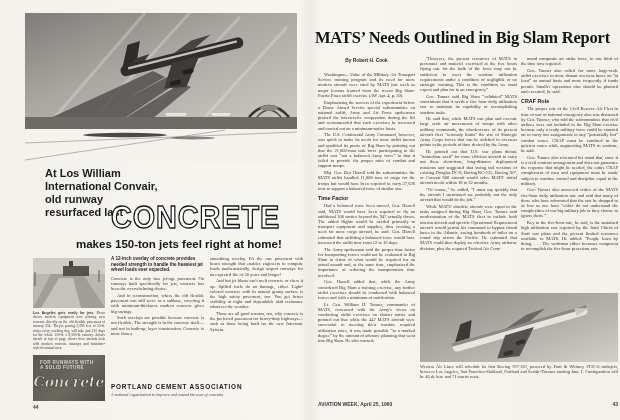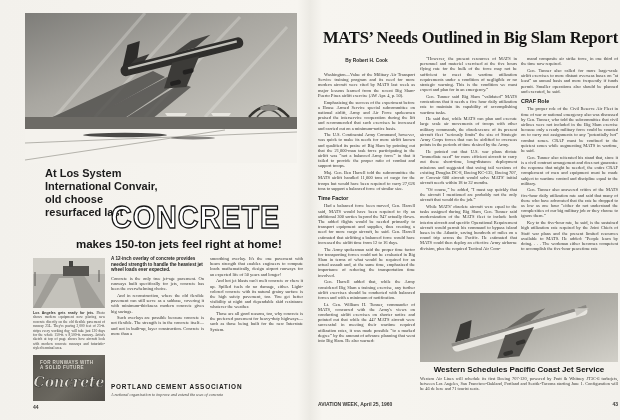--- a/index.html
+++ b/index.html
@@ -19,21 +19,21 @@
   .logo-brand{font-family:"DejaVu Serif",serif;font-style:italic;font-weight:bold;font-size:14px;color:#dedbd3;-webkit-text-stroke:.5px #2e2d29;margin-top:3px;}
   .ad-colB{position:absolute;left:111px;top:256px;width:93px;height:120px;overflow:hidden;}
   .ad-colC{position:absolute;left:210px;top:256px;width:93px;height:120px;overflow:hidden;}
   .ad-lead{font-family:"Liberation Sans",sans-serif;font-weight:bold;font-size:4.6px;line-height:5.6px;color:#1e1d1b;margin-bottom:3px;}
   .ad-col p,.art-col p{font-size:4.5px;line-height:5.2px;text-align:justify;margin:0 0 1.5px 0;text-indent:6px;color:#34332f;}
   .ad-col p:first-of-type{text-indent:0;}
   .pca{position:absolute;left:111px;top:383px;font-family:"Liberation Sans",sans-serif;font-weight:bold;font-size:6.4px;letter-spacing:.8px;color:#1b1b1a;}
   .pca-tag{position:absolute;left:111px;top:392px;font-style:italic;font-size:4.2px;color:#4a4945;}
   .pagenum-left{position:absolute;left:33px;top:404px;font-family:"Liberation Sans",sans-serif;font-size:5px;font-weight:bold;color:#3c3b38;}
   
-  .art-title{position:absolute;left:315px;top:28px;width:303px;text-align:right;font-family:"Liberation Serif",serif;font-weight:bold;font-size:16.5px;letter-spacing:-.2px;color:#141413;white-space:nowrap;}
+  .art-title{position:absolute;left:315px;top:28px;width:303px;text-align:left;font-family:"Liberation Serif",serif;font-weight:bold;font-size:16.5px;letter-spacing:-.2px;color:#141413;white-space:nowrap;}
   .art-byline{position:absolute;left:318px;top:58px;width:97px;text-align:center;font-family:"Liberation Sans",sans-serif;font-weight:bold;font-size:4.8px;color:#2c2b29;}
   .art-col{position:absolute;width:97px;overflow:hidden;}
   .art-col1{left:318px;top:72px;height:324px;}
   .art-col2{left:420px;top:56px;height:236px;}
   .art-col3{left:521px;top:56px;height:236px;}
   .subhead{font-family:"Liberation Sans",sans-serif;font-weight:bold;font-size:5.4px;color:#181817;margin:4px 0 2.5px 0;}
   .photo-feature{position:absolute;left:420px;top:293px;width:198px;}
   .wf-photo{width:198px;height:69px;display:block;}
   .wf-head{margin-top:3px;text-align:center;font-family:"Liberation Sans",sans-serif;font-weight:bold;font-size:8px;color:#161615;white-space:nowrap;}
   .wf-caption{margin-top:2px;font-size:4.4px;line-height:5.2px;text-align:justify;color:#383733;}
@@ -90,23 +90,23 @@
       <g stroke="#98968f" stroke-width=".7">
         <line x1="0" y1="130" x2="272" y2="119"></line>
           <line x1="0" y1="147" x2="200" y2="117"></line>
       </g>
       <ellipse cx="100" cy="122" rx="42" ry="2.2" fill="#2c2b29" opacity=".85"></ellipse>
       <ellipse cx="168" cy="125" rx="22" ry="1.4" fill="#3a3937" opacity=".6"></ellipse>
     </svg>
   </div>
 
   <div class="headline">
-    <div>At Los System</div>
+    <div>At Los William</div>
     <div>International Convair,</div>
-    <div>old choose</div>
+    <div>old runway</div>
     <div>resurfaced last</div>
   </div>
   <div class="concrete-word">CONCRETE</div>
   <div class="subheadline">makes 150-ton jets feel right at home!</div>
 
   <div class="ad-colA">
     <svg class="ad-photo" viewBox="0 0 72 50">
       <rect width="72" height="50" fill="#b9b7b1"></rect>
       <rect y="0" width="72" height="16" fill="#cfcdc6"></rect>
       <polygon points="0,50 18,16 50,16 72,50" fill="#a09e98"></polygon>
@@ -189,21 +189,20 @@
         <polygon points="-68,-2 -52,-3 -44,-22 -56,-21" fill="#3b3a37"></polygon>
         <rect x="-70" y="-5" width="140" height="9.5" rx="4.5" fill="#e7e5df"></rect>
         <rect x="-70" y="-5" width="140" height="3.4" fill="#8c8a85"></rect>
         <polygon points="-16,2 14,2 -8,26 -30,22" fill="#55534f"></polygon>
         <polygon points="-14,-4 12,-5 30,-13 10,-12" fill="#6b6964"></polygon>
         <rect x="-8" y="11" width="10" height="4" rx="2" fill="#33322f"></rect>
         <rect x="-23" y="18" width="10" height="4" rx="2" fill="#33322f"></rect>
         <polygon points="58,-5 72,-1 58,3" fill="#c9c7c1"></polygon>
       </g>
     </svg>
-    <div class="wf-head">Western Schedules Pacific Coast Jet Service</div>
     <div class="wf-caption">Western Air Lines will schedule its first Boeing 707-120, powered by Pratt &amp; Whitney JT3C-6 turbojets, between Los Angeles, San Francisco-Oakland, Portland and Seattle-Tacoma starting June 1. Configuration will be 46 de luxe and 71 tourist seats.</div>
   </div>
 
   <div class="footer-right">
     <span>AVIATION WEEK, April 25, 1960</span>
     <span class="pn">43</span>
   </div>
 
 </div>
 

